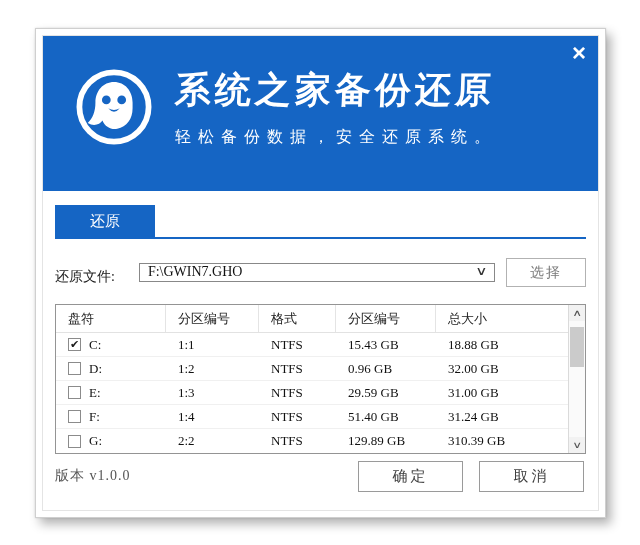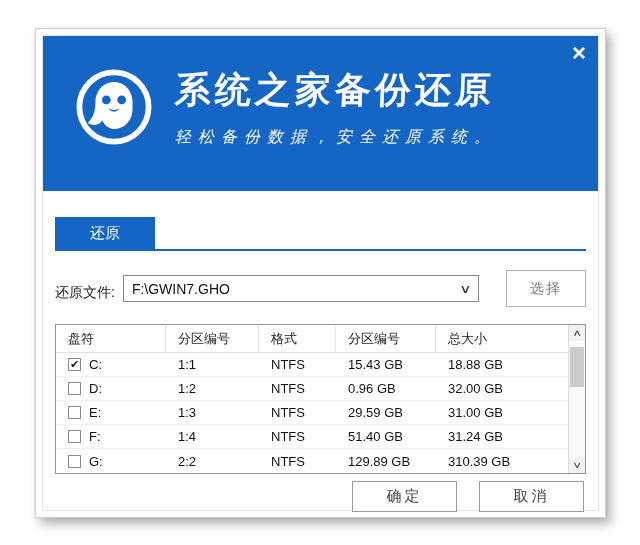--- a/index.html
+++ b/index.html
@@ -15,38 +15,38 @@
   
   .app-header { height:155px; background:#1565c4; position:relative; flex-shrink:0; }
   .close-btn { position:absolute; top:5px; right:12px; color:#ffffff; font-size:24px;
                font-weight:bold; line-height:1; cursor:pointer; }
   .brand { display:flex; align-items:center; padding:30px 0 0 30px; }
   .logo { width:82px; height:82px; flex-shrink:0; }
   .titles { margin-left:20px; }
   .app-title { color:#ffffff; font-size:36px; font-weight:bold; letter-spacing:4px;
                transform:skewX(-2deg); white-space:nowrap; }
   .app-subtitle { color:#ffffff; font-size:16px; margin-top:12px; letter-spacing:7px;
-                  font-family:"DejaVu Serif", serif; font-style:italic; white-space:nowrap; }
-
-  
-  .content { flex:1; padding:12px 12px; display:flex; flex-direction:column; }
+                  font-family:"DejaVu Serif", serif; white-space:nowrap; }
+
+  
+  .content { flex:1; padding:0 12px; display:flex; flex-direction:column;font-family:Liberation Serif, serif; }
 
   .tabs { margin-top:14px; display:flex; align-items:flex-end; border-bottom:2px solid #1565c4; }
   .tab { display:flex; align-items:center; justify-content:center; font-size:15px; cursor:pointer; }
   .tab.active { width:100px; height:32px; background:#1565c4; color:#ffffff; }
   .tab.inactive { width:90px; height:30px; background:#ffffff; color:#555;
                   border:1px solid #c3c3c3; border-bottom:none; margin-left:13px; }
 
   .file-row { margin-top:19px; display:flex; align-items:center; }
   .file-label { font-size:14px; color:#1a1a1a; white-space:nowrap;margin-top:8px; }
-  .combo { margin-left:8px; width:356px; height:27px; border:1px solid #888888; background:#fff;
-           display:flex; align-items:center; padding:0 8px; font-size:14px; color:#111; cursor:pointer; }
+  .combo { margin-left:24px; width:356px; height:19px; border:1px solid #888888; background:#fff;
+           display:flex; padding:0 8px; font-size:14px; color:#111; cursor:pointer; }
   .combo-value { white-space:nowrap; overflow:hidden; }
   .combo-chev { margin-left:auto; color:#333; font-size:12px; transform:scaleX(1.4); }
-  .select-btn { margin-left:auto; width:80px; height:37px; border:1px solid #b2b2b2; background:#fff;
+  .select-btn { margin-left:auto; width:80px; height:29px; border:1px solid #b2b2b2; background:#fff;
                 color:#7a7a7a; font-size:14px; display:flex; align-items:center; justify-content:center;
                 cursor:pointer; letter-spacing:2px; }
 
   
   .table { margin-top:17px; border:1px solid #949494; height:150px; display:flex; background:#fff; }
   .table-main { flex:1; display:flex; flex-direction:column; overflow:hidden; }
   .t-head { display:flex; height:28px; flex-shrink:0; border-bottom:1px solid #e2e2e2; }
   .t-head .cell { display:flex; align-items:center; font-size:13px; color:#222;
                   border-right:1px solid #e4e4e4; }
   .t-head .cell:last-child { border-right:none; }
@@ -65,21 +65,21 @@
                display:flex; flex-direction:column; flex-shrink:0; }
   .sb-btn { height:16px; display:flex; align-items:center; justify-content:center;
             color:#555; font-size:9px; background:#f2f2f2; cursor:pointer; }
   .sb-btn span { transform:scaleX(1.5); }
   .sb-track { flex:1; position:relative; }
   .sb-thumb { position:absolute; top:6px; left:1px; right:1px; height:40px; background:#cbcbcb; cursor:pointer; }
 
   
   .footer { margin-top:6px; display:flex; align-items:center; height:32px; }
   .version { font-size:14px; color:#555; letter-spacing:1px; }
-  .btn-group { margin-left:auto; display:flex; gap:22px; margin-right:2px; }
+  .btn-group { margin-left:auto; display:flex; gap:16px; margin-right:2px; }
   .dlg-btn { width:105px; height:31px; border:1px solid #9a9a9a; background:#fff; color:#3f3f3f;
              font-size:15px; display:flex; align-items:center; justify-content:center;
              cursor:pointer; letter-spacing:3px; }
 </style>
 </head>
 <body>
 
 <div class="stage">
   <div class="window">
     <div class="inner">
@@ -193,20 +193,21 @@
             <div class="sb-track">
               <div class="sb-thumb"></div>
             </div>
             <div class="sb-btn">
                 <span>∨</span>
               </div>
           </div>
         </div>
 
         <div class="footer">
+          <span class="version">版本 v1.0.0</span>
           <div class="btn-group">
             <div class="dlg-btn">确定</div>
             <div class="dlg-btn">取消</div>
           </div>
         </div>
 
       </div>
     </div>
   </div>
 </div>

